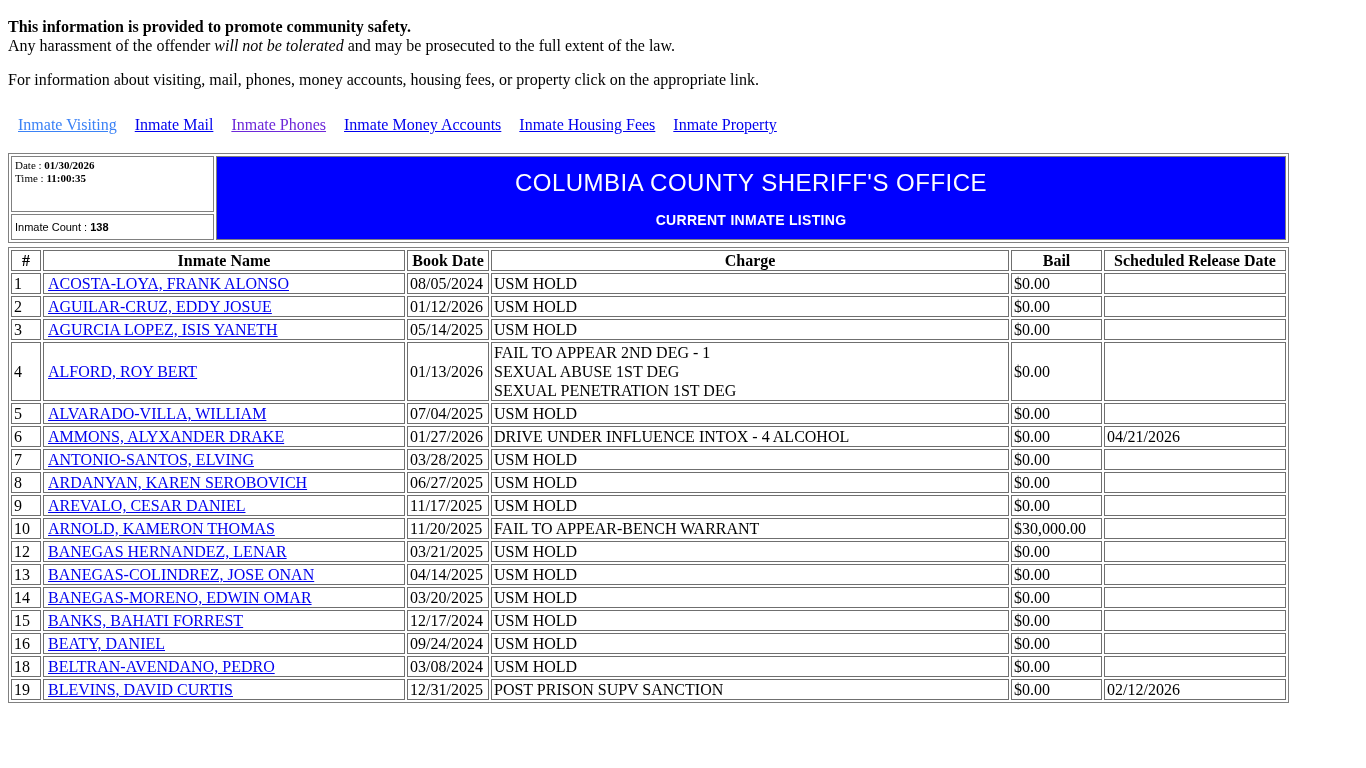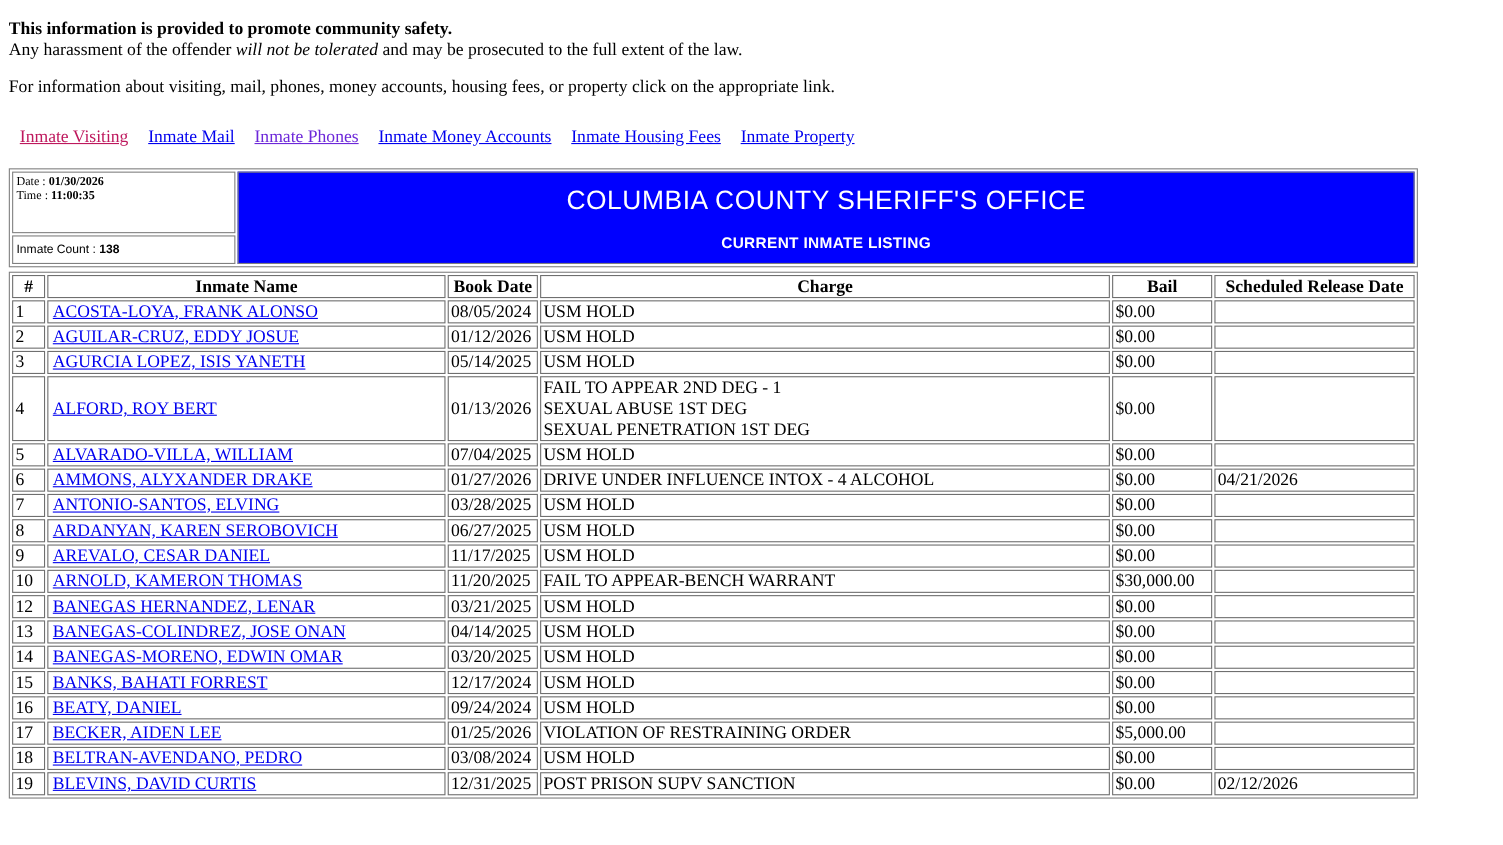--- a/index.html
+++ b/index.html
@@ -72,21 +72,21 @@
 <div class="page">
 
   <div class="notice">
     <div class="notice-bold">This information is provided to promote community safety.</div>
     <div><span>Any harassment of the offender </span><span class="notice-italic">will not be tolerated</span><span> and may be prosecuted to the full extent of the law.</span></div>
   </div>
 
   <div class="info-line">For information about visiting, mail, phones, money accounts, housing fees, or property click on the appropriate link.</div>
 
   <div class="nav-row">
-  <a class="nav-link" style="color: #be185d;">Inmate Visiting</a>
+  <a class="nav-link" style="color: #3b82f6;">Inmate Visiting</a>
 
   <a class="nav-link" style="color: rgb(0, 0, 238);">Inmate Mail</a>
 
   <a class="nav-link" style="color: #6d28d9; text-align: right;">Inmate Phones</a>
 
   <a class="nav-link" style="color: rgb(0, 0, 238);">Inmate Money Accounts</a>
 
   <a class="nav-link" style="color: rgb(0, 0, 238);">Inmate Housing Fees</a>
 
   <a class="nav-link" style="color: rgb(0, 0, 238);">Inmate Property</a>
@@ -293,30 +293,20 @@
     <td>16</td>
     <td class="name-cell"><a class="inmate-link">BEATY, DANIEL</a></td>
     <td>09/24/2024</td>
     <td>
             <div class="charge-line">USM HOLD</div>
           </td>
     <td>$0.00</td>
     <td></td>
   </tr>
 
-  <tr>
-    <td>17</td>
-    <td class="name-cell"><a class="inmate-link">BECKER, AIDEN LEE</a></td>
-    <td>01/25/2026</td>
-    <td>
-            <div class="charge-line">VIOLATION OF RESTRAINING ORDER</div>
-          </td>
-    <td>$5,000.00</td>
-    <td></td>
-  </tr>
 
   <tr>
     <td>18</td>
     <td class="name-cell"><a class="inmate-link">BELTRAN-AVENDANO, PEDRO</a></td>
     <td>03/08/2024</td>
     <td>
             <div class="charge-line">USM HOLD</div>
           </td>
     <td>$0.00</td>
     <td></td>

